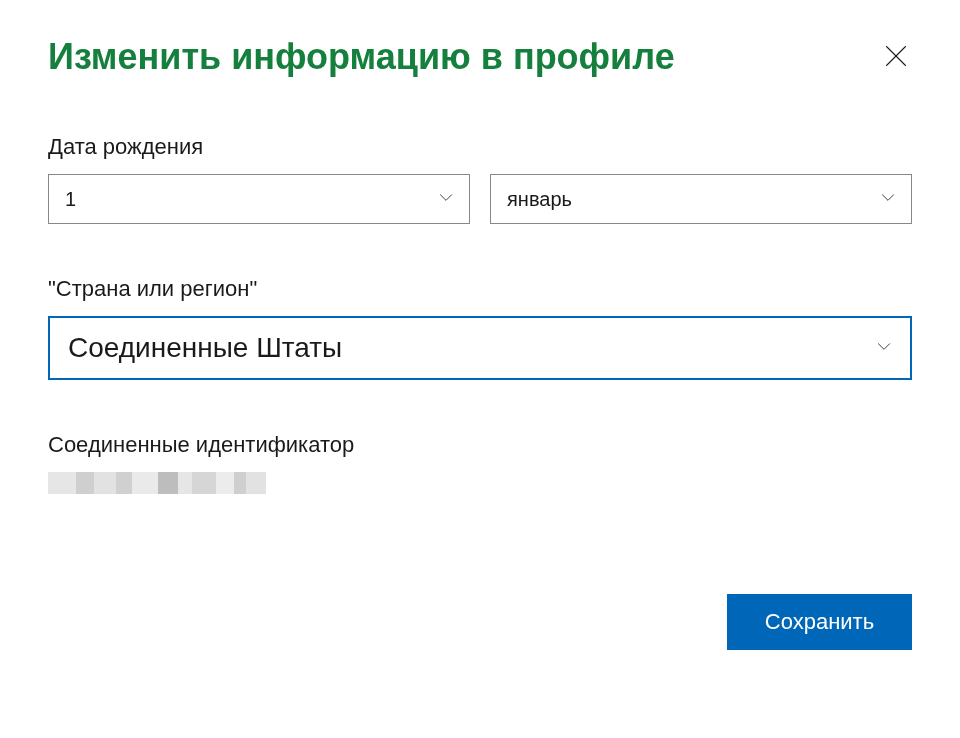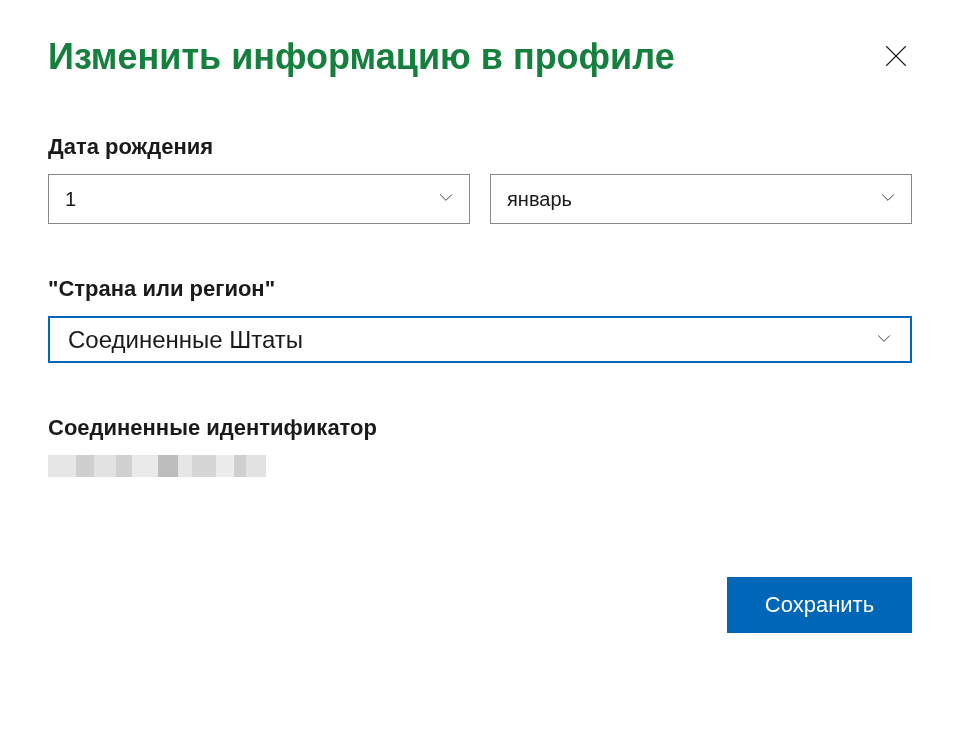--- a/index.html
+++ b/index.html
@@ -33,21 +33,21 @@
       border: none;
     }
     .close-btn svg {
       width: 26px;
       height: 26px;
       stroke: #1a1a1a;
       stroke-width: 1;
     }
     .section-label {
       font-size: 22px;
-      font-weight: 700;
+      font-weight: 400;
       color: #1a1a1a;
       margin-bottom: 14px;
     }
     .dob-row {
       display: flex;
       gap: 20px;
       margin-bottom: 52px;
     }
     .select-wrap {
       position: relative;
@@ -78,24 +78,24 @@
       height: 20px;
       stroke: #1a1a1a;
       stroke-width: 1;
       fill: none;
     }
     .country-section {
       margin-bottom: 52px;
     }
     .country-select {
       width: 100%;
-      height: 47px;
+      height: 64px;
       border: 2.5px solid #0067b8;
       background: #fff;
-      font-size: 24px;
+      font-size: 28px;
       color: #1a1a1a;
       padding: 0 48px 0 18px;
       display: flex;
       align-items: center;
       cursor: pointer;
       user-select: none;
       position: relative;
     }
     .country-wrap {
       position: relative;

